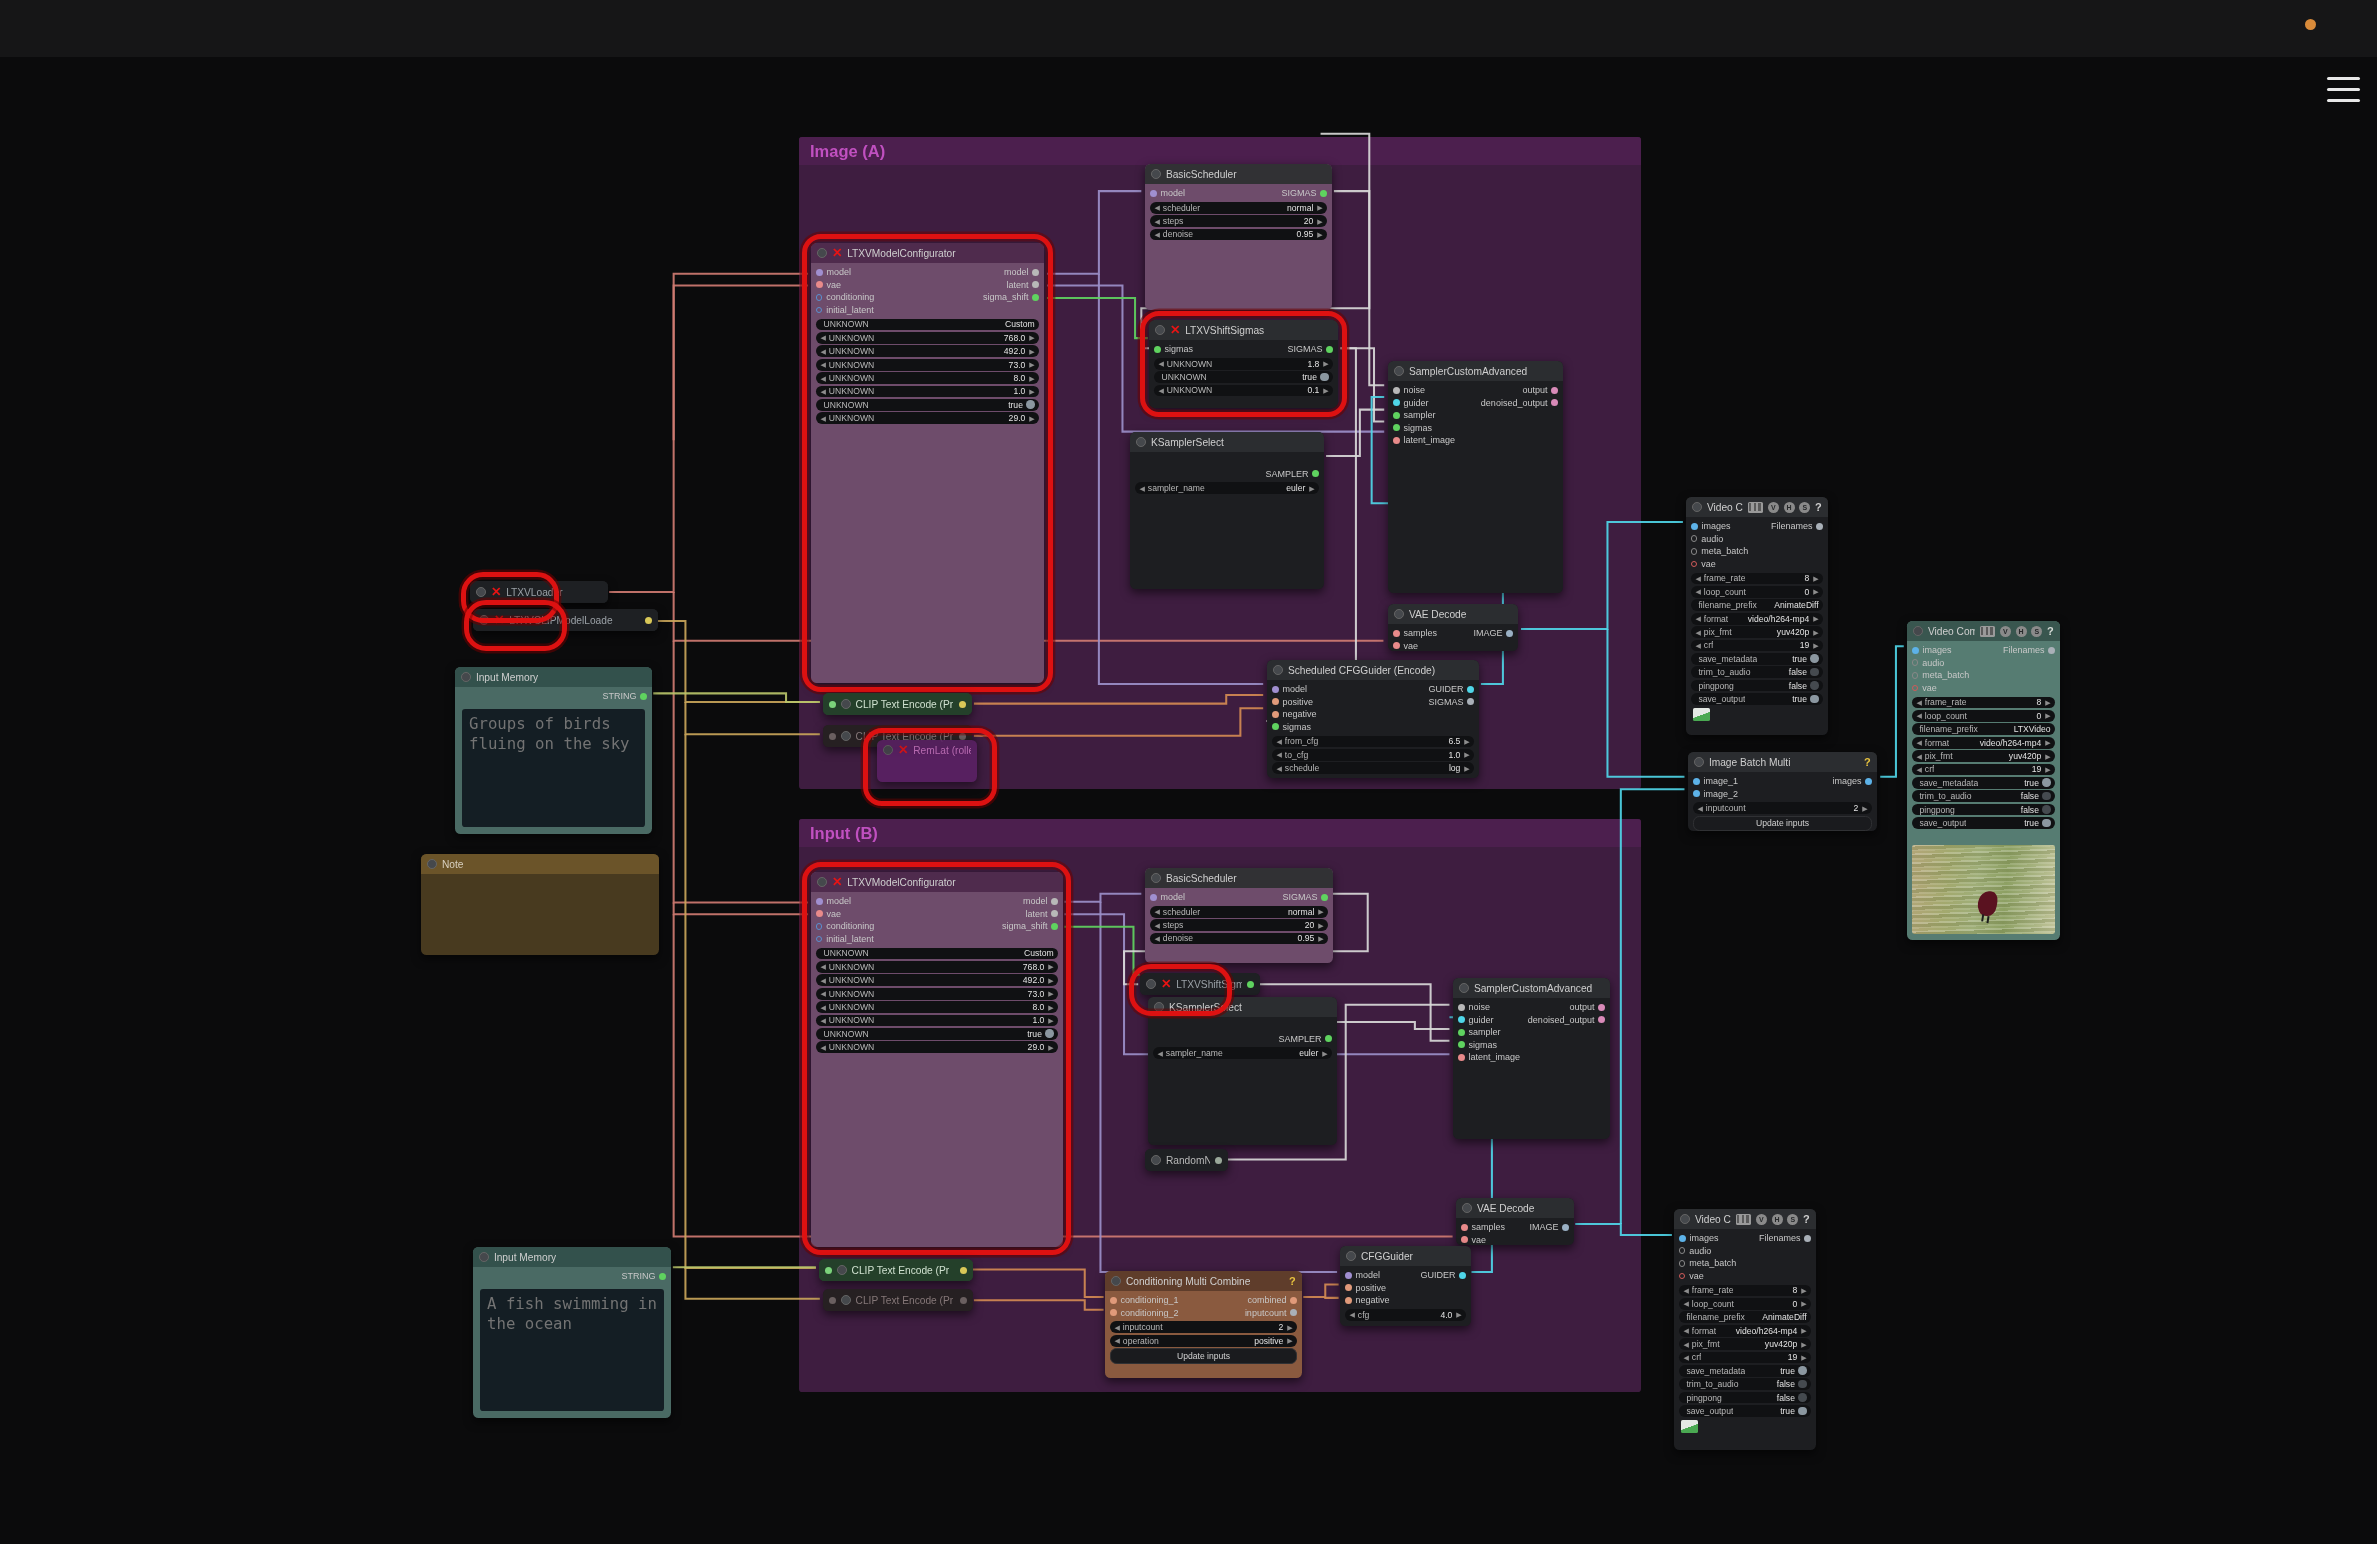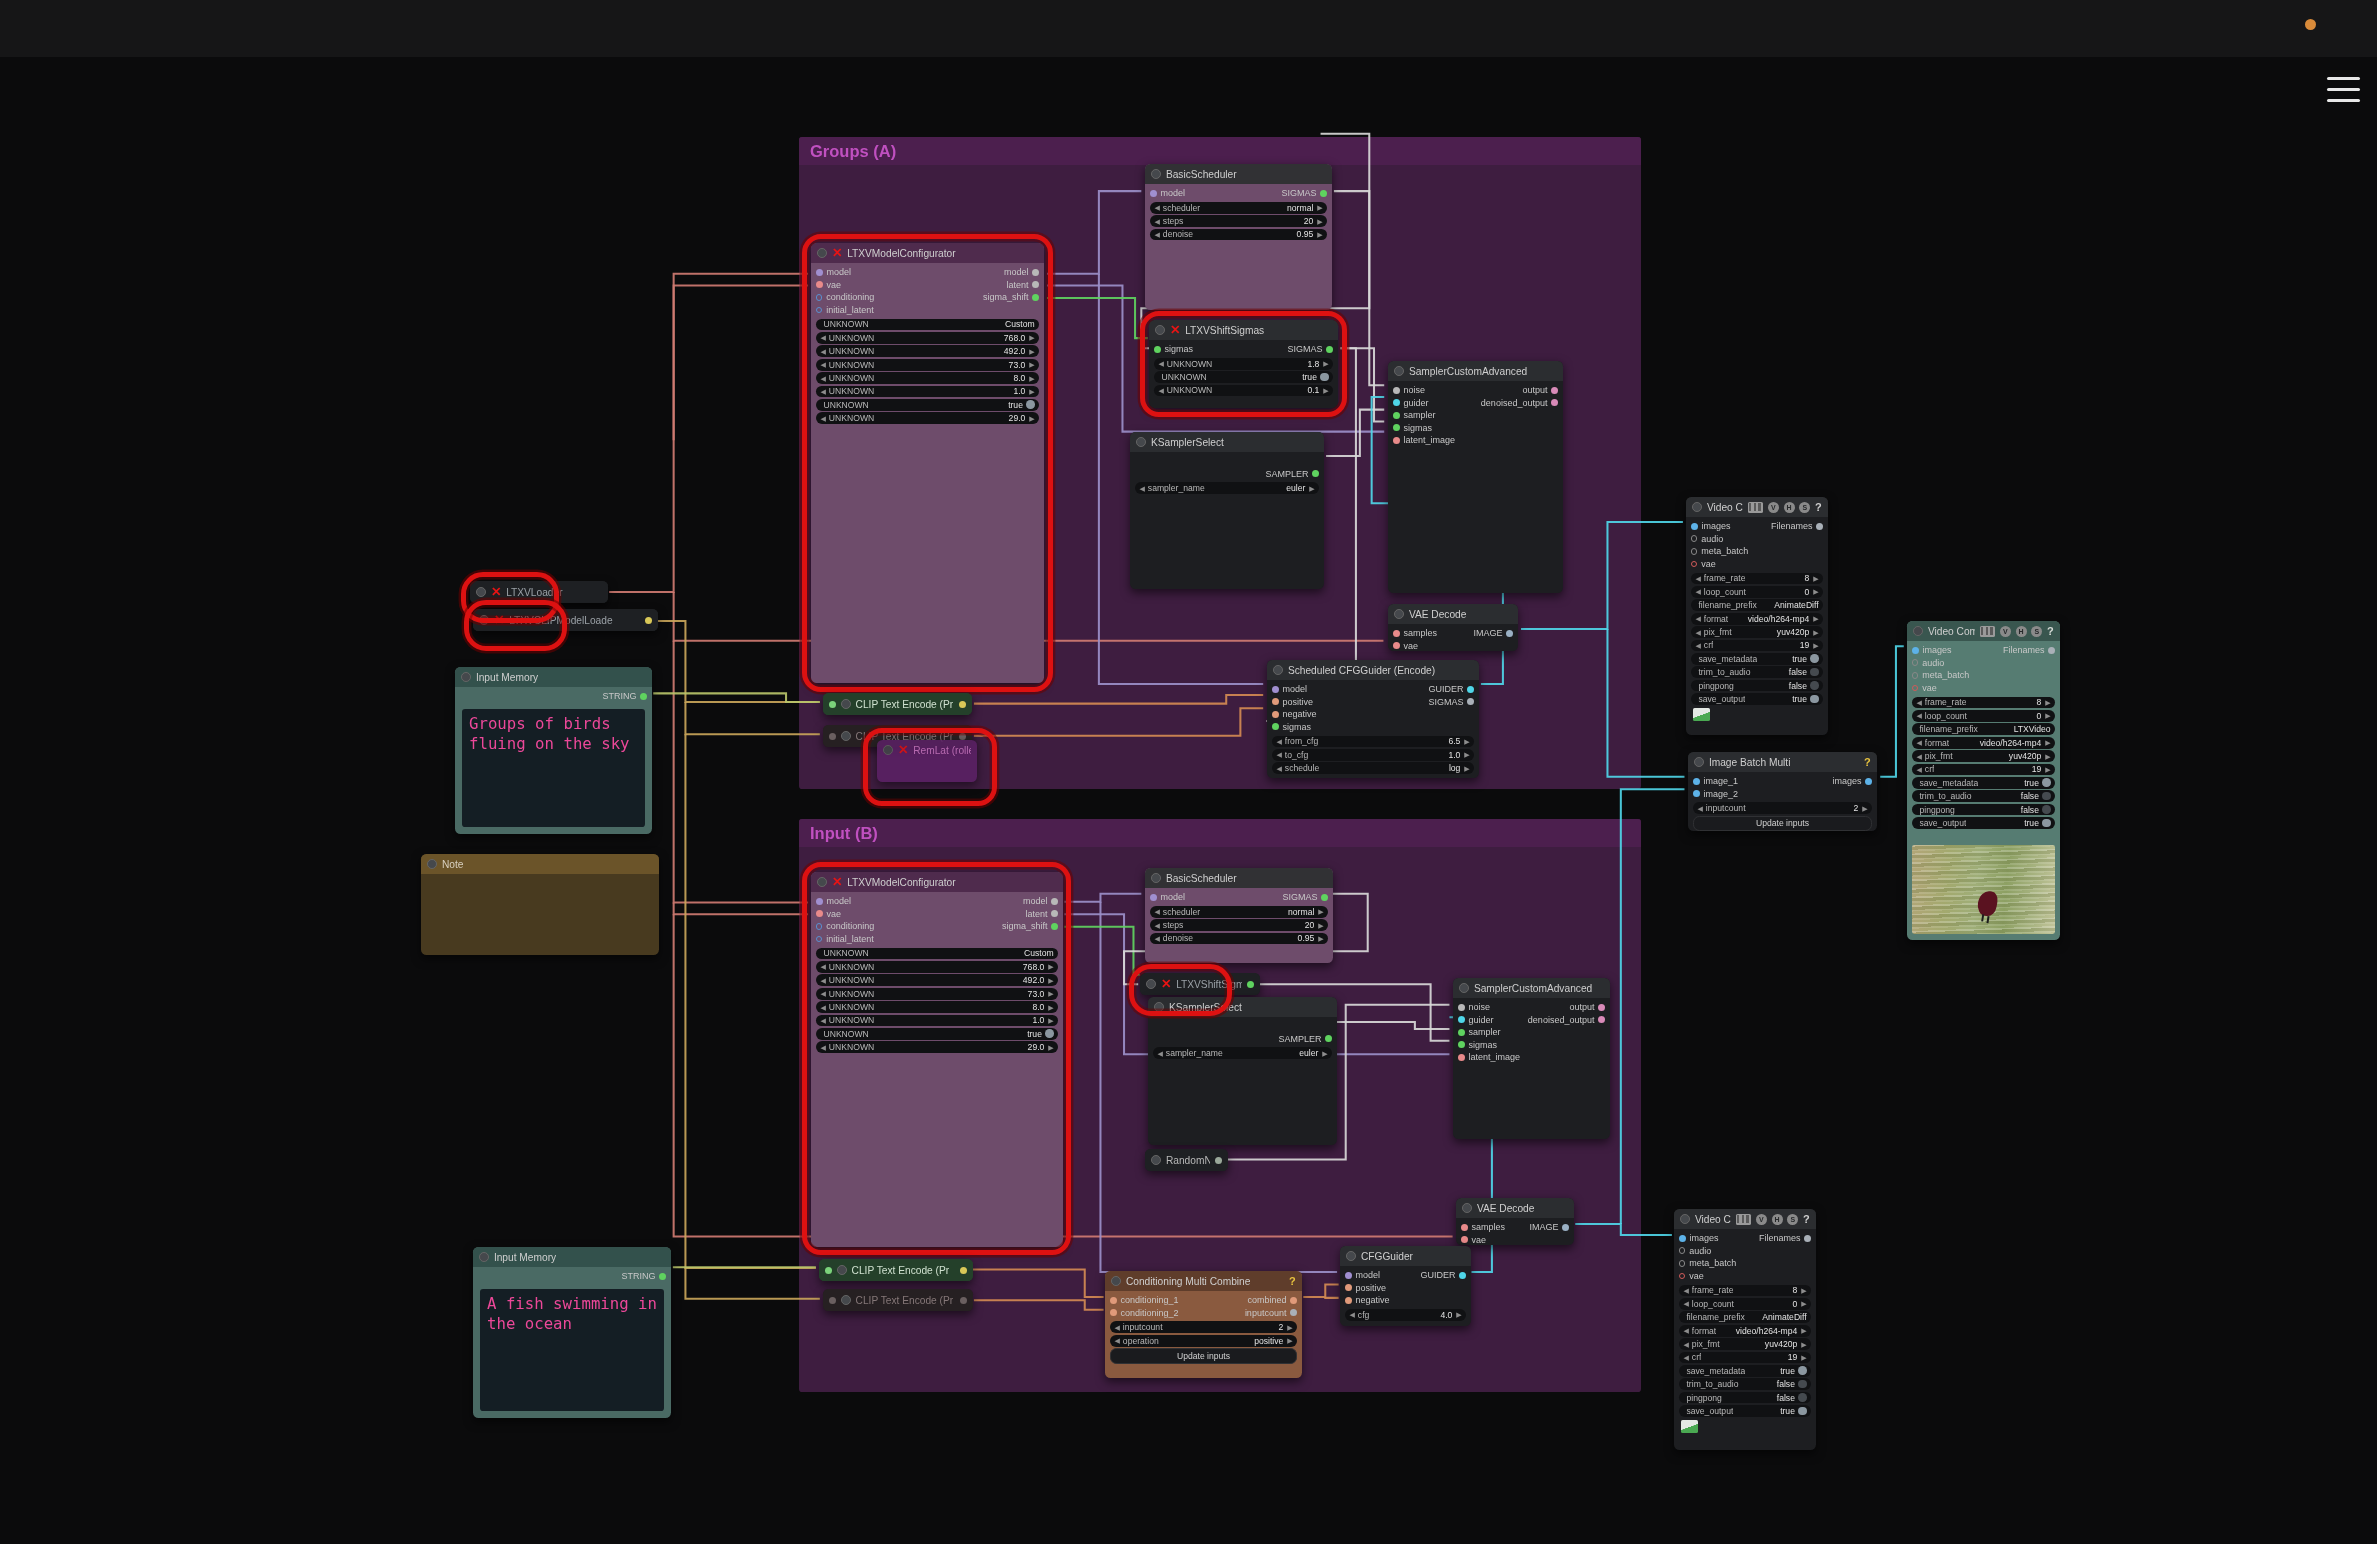--- a/index.html
+++ b/index.html
@@ -35,21 +35,21 @@
   .widget{height:11.8px;margin:1.6px 4.7px;background:#101113;border-radius:6.3px;display:flex;align-items:center;
     padding:0 4.7px;font-size:8.6px;color:#b9b9b9;white-space:nowrap;}
   .wlab{overflow:hidden;}
   .wspace{flex:1;}
   .wval{color:#e3e3e3;}
   .warr{color:#8d8d8d;font-size:7px;line-height:7px;}
   .tg{width:8.6px;height:8.6px;min-width:8.6px;border-radius:50%;background:#454a4f;margin-left:3.1px;}
   .tg.on{background:#8b97a0;}
   .btnw{justify-content:center;background:#1a1b1e;border:0.8px solid #303134;color:#d2d2d2;height:13.4px;}
   .ta{position:absolute;left:7px;right:7px;bottom:7px;background:#141e24;border-radius:3.1px;padding:4.7px 7px;
-    font-family:"DejaVu Sans Mono",monospace;font-size:15.7px;line-height:1.3;color:#ec4899;white-space:pre-wrap;}
+    font-family:"DejaVu Sans Mono",monospace;font-size:15.7px;line-height:1.3;color:#737373;white-space:pre-wrap;}
   .photoicon{width:16.5px;height:13.4px;margin:3.1px 0 0 7px;border-radius:1.6px;
     background:linear-gradient(160deg,#e4e9e4 52%,#4aa952 53%);position:relative;}
   .vidprev{position:absolute;left:4.7px;right:4.7px;bottom:6.3px;height:89px;border-radius:2.4px;overflow:hidden;
     background:linear-gradient(95deg,#b3a678,#a3a96e 25%,#9fae78 45%,#8da063 65%,#aab583 85%,#c2c49a);}
   .vidprev:before{content:"";position:absolute;inset:0;
     background:repeating-linear-gradient(178deg,rgba(255,255,255,.22) 0 1.6px,rgba(90,100,50,.18) 1.6px 4.7px,rgba(255,255,255,.12) 4.7px 6.3px,transparent 6.3px 8.6px);}
   .bird{position:absolute;left:46%;top:52%;width:19px;height:25px;background:#5a1220;border-radius:62% 42% 50% 52%;transform:rotate(9deg);}
   .bird:after{content:"";position:absolute;bottom:-6.3px;left:6.3px;width:1.6px;height:7px;background:#1c1c1c;box-shadow:5.5px 0.8px 0 #1c1c1c;}
   .ring-hl{position:absolute;border:5.5px solid #dd1111;border-radius:19px;box-shadow:0 0 0 2.4px rgba(110,0,0,.55), inset 0 0 0 2.4px rgba(110,0,0,.45);pointer-events:none;}
   .stadium{border-radius:22px;}
@@ -59,21 +59,21 @@
 
 <div id="topbar"></div>
 <div id="statusdot"></div>
 <div id="menu">
     <span></span>
     <span></span>
     <span></span>
   </div>
 <div id="stage">
     <div class="group" style="left: 799px; top: 137px; width: 842px; height: 652px; background: rgb(62, 29, 64);">
-      <div class="gtitle" style="background: rgb(76, 31, 78);">Groups (A)</div>
+      <div class="gtitle" style="background: rgb(76, 31, 78);">Image (A)</div>
     </div>
     <div class="group" style="left: 799px; top: 819px; width: 842px; height: 573px; background: rgb(62, 29, 64);">
       <div class="gtitle" style="background: rgb(76, 31, 78);">Input (B)</div>
     </div>
     <svg id="wires" width="2377" height="1544" viewBox="0 0 3024 1964">
       <polyline points="775,753 857,753 857,348 1028,348" fill="none" stroke="#cf7b72" stroke-width="2.6" stroke-opacity="0.92"></polyline>
       <polyline points="857,560 857,363 1028,363" fill="none" stroke="#cf7b72" stroke-width="2.6" stroke-opacity="0.92"></polyline>
       <polyline points="857,753 857,815 1760,815" fill="none" stroke="#cf7b72" stroke-width="2.6" stroke-opacity="0.92"></polyline>
       <polyline points="857,815 857,1148 1028,1148" fill="none" stroke="#cf7b72" stroke-width="2.6" stroke-opacity="0.92"></polyline>
       <polyline points="857,1148 857,1163 1028,1163" fill="none" stroke="#cf7b72" stroke-width="2.6" stroke-opacity="0.92"></polyline>

